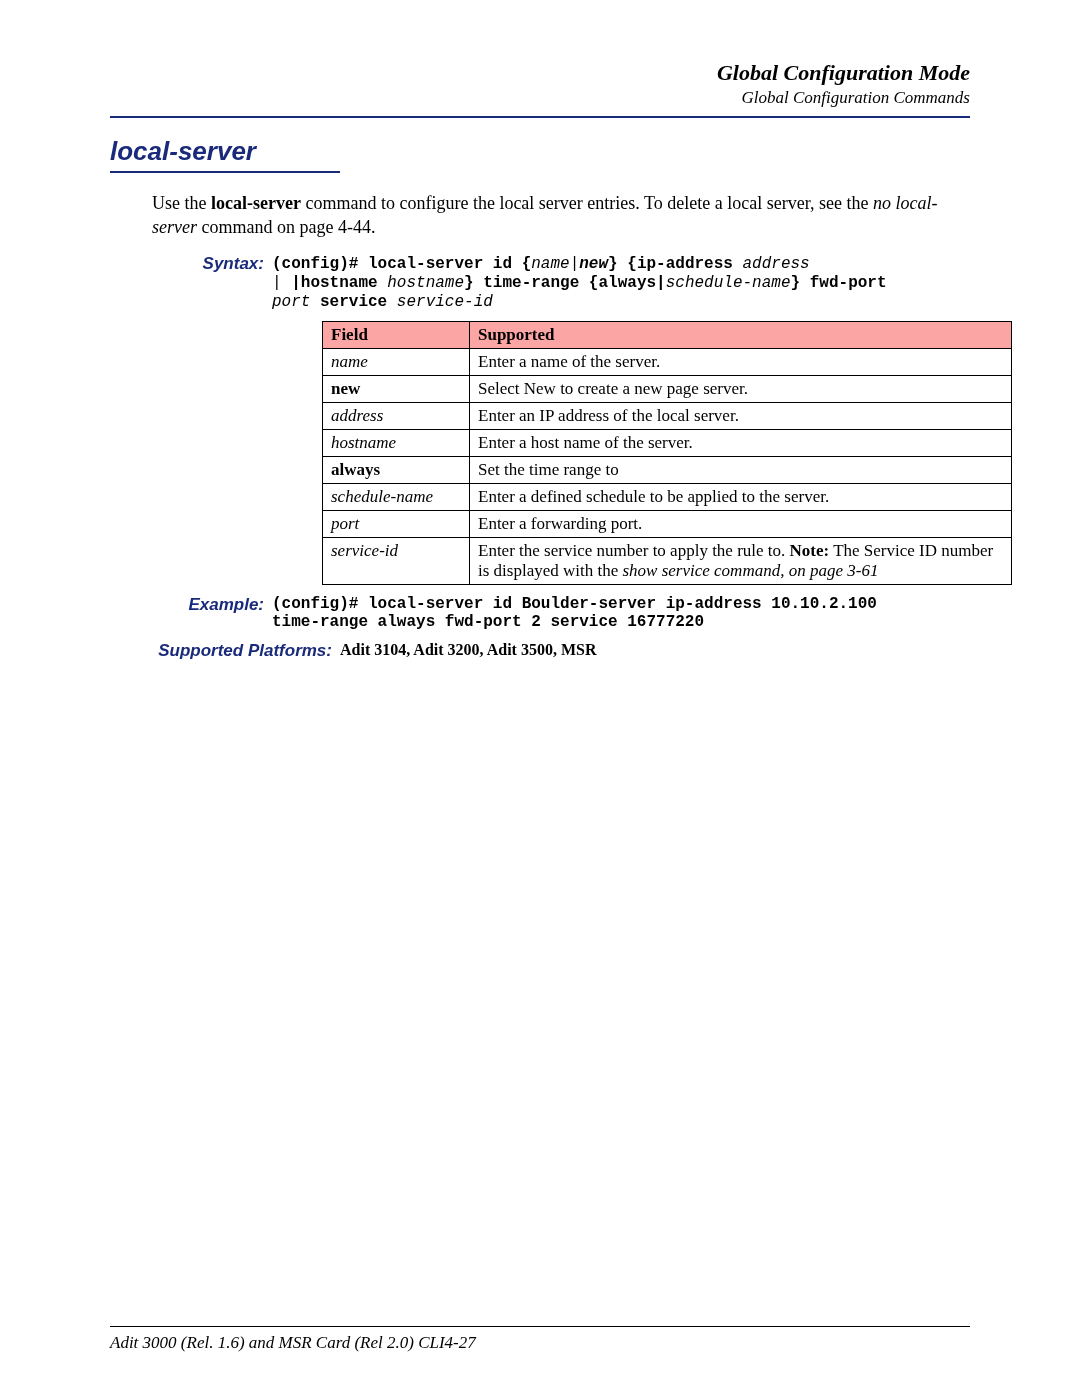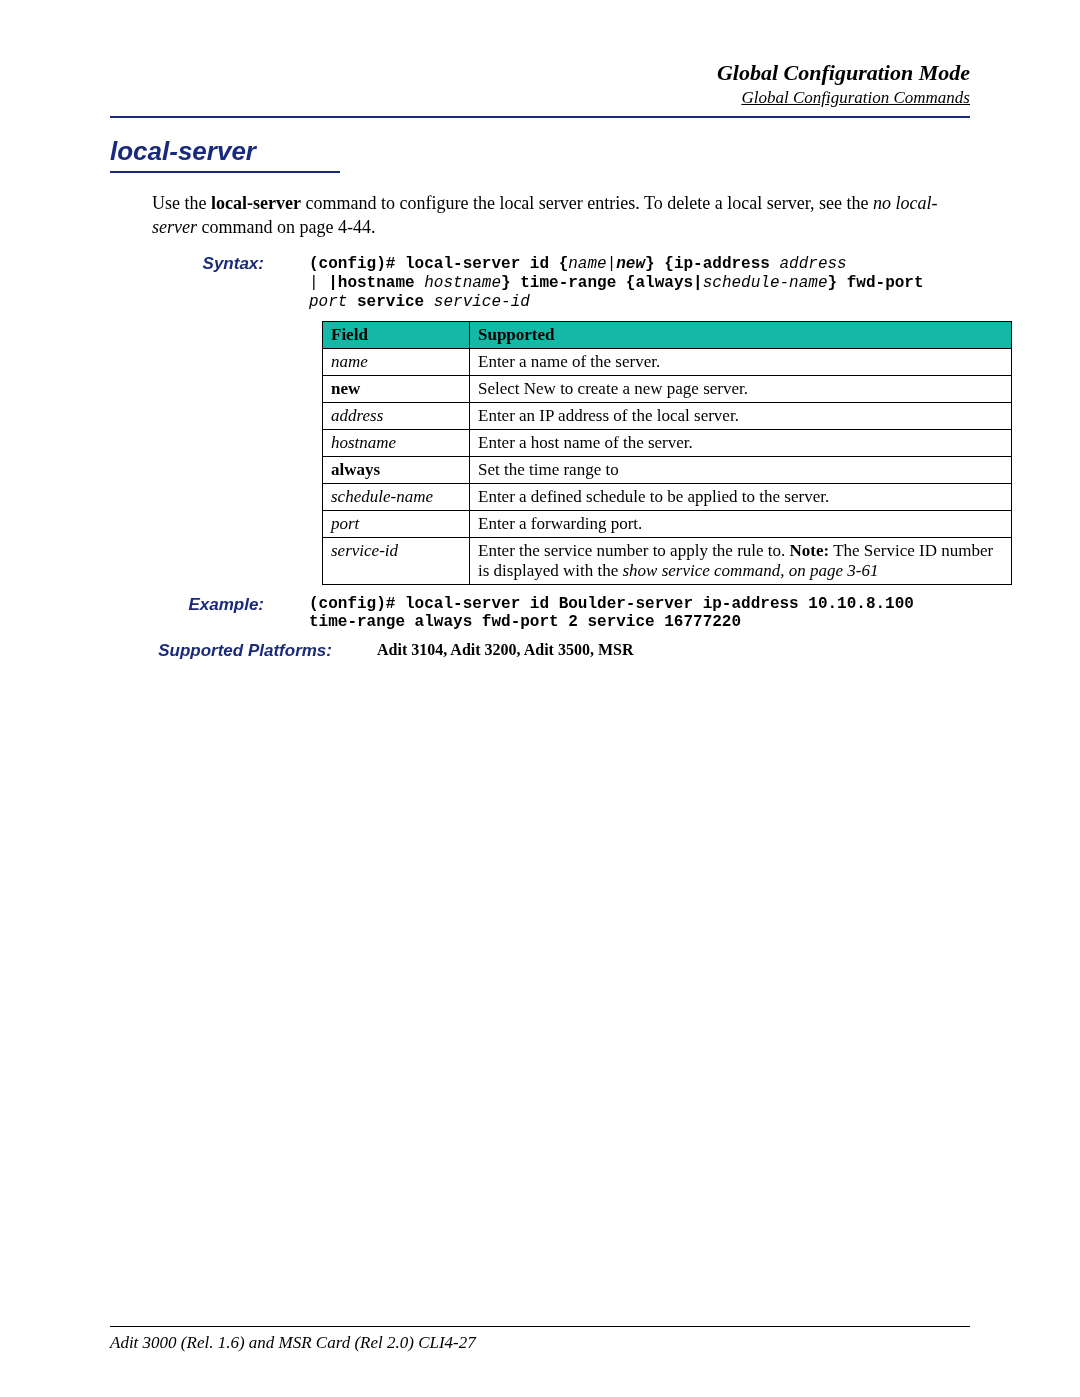--- a/index.html
+++ b/index.html
@@ -26,21 +26,20 @@
     }
     .header-title {
       font-weight: bold;
       font-style: italic;
       font-size: 22px;
     }
     .header-subtitle {
       font-style: italic;
       font-size: 17px;
       margin-top: 2px;
-      text-decoration: underline;
     }
     .header-rule {
       border: none;
       border-top: 2px solid #1a2a7b;
       margin: 8px 0 18px 0;
     }
     .section-title {
       font-family: Arial, Helvetica, sans-serif;
       font-weight: bold;
       font-style: italic;
@@ -57,21 +56,20 @@
     .body-indent {
       margin-left: 42px;
     }
     .intro-para {
       line-height: 1.35;
       margin-bottom: 14px;
     }
     .def-row {
       display: flex;
       margin-bottom: 2px;
-      gap: 37px;
     }
     .def-label {
       font-family: Arial, Helvetica, sans-serif;
       font-weight: bold;
       font-style: italic;
       color: #1a2a7b;
       font-size: 17px;
       width: 112px;
       flex-shrink: 0;
       text-align: right;
@@ -91,21 +89,21 @@
       width: 690px;
     }
     .fields-table th, .fields-table td {
       border: 1px solid #000;
       text-align: left;
       vertical-align: top;
       padding: 3px 8px;
       font-size: 17px;
     }
     .fields-table th {
-      background: #14b8a6;
+      background: #fca5a5;
       font-weight: bold;
     }
     .fields-table td.fieldname { width: 130px; }
     .ital { font-style: italic; }
     .bold { font-weight: bold; }
     .platforms-row .def-content { font-family: 'Times New Roman', Times, serif; }
     .footer-rule {
       position: absolute;
       left: 110px;
       right: 110px;
@@ -189,21 +187,21 @@
           <tr>
             <td class="fieldname ital">service-id</td>
             <td><span>Enter the service number to apply the rule to. </span><span class="bold">Note:</span><span> The Service ID number is displayed with the </span><span class="ital">show service command, on page 3-61</span></td>
           </tr>
         </tbody>
     </table>
 
     <div class="def-row">
       <div class="def-label">Example:</div>
       <div class="def-content mono-bold">
-        <span>(config)# local-server id Boulder-server ip-address 10.10.8.100</span><br>
+        <span>(config)# local-server id Boulder-server ip-address 10.10.2.100</span><br>
         <span>time-range always fwd-port 2 service 16777220</span>
       </div>
     </div>
 
     <div class="def-row platforms-row" style="margin-top:10px">
       <div class="def-label" style="width:180px">Supported Platforms:</div>
       <div class="def-content bold">Adit 3104, Adit 3200, Adit 3500, MSR</div>
     </div>
   </div>
 

